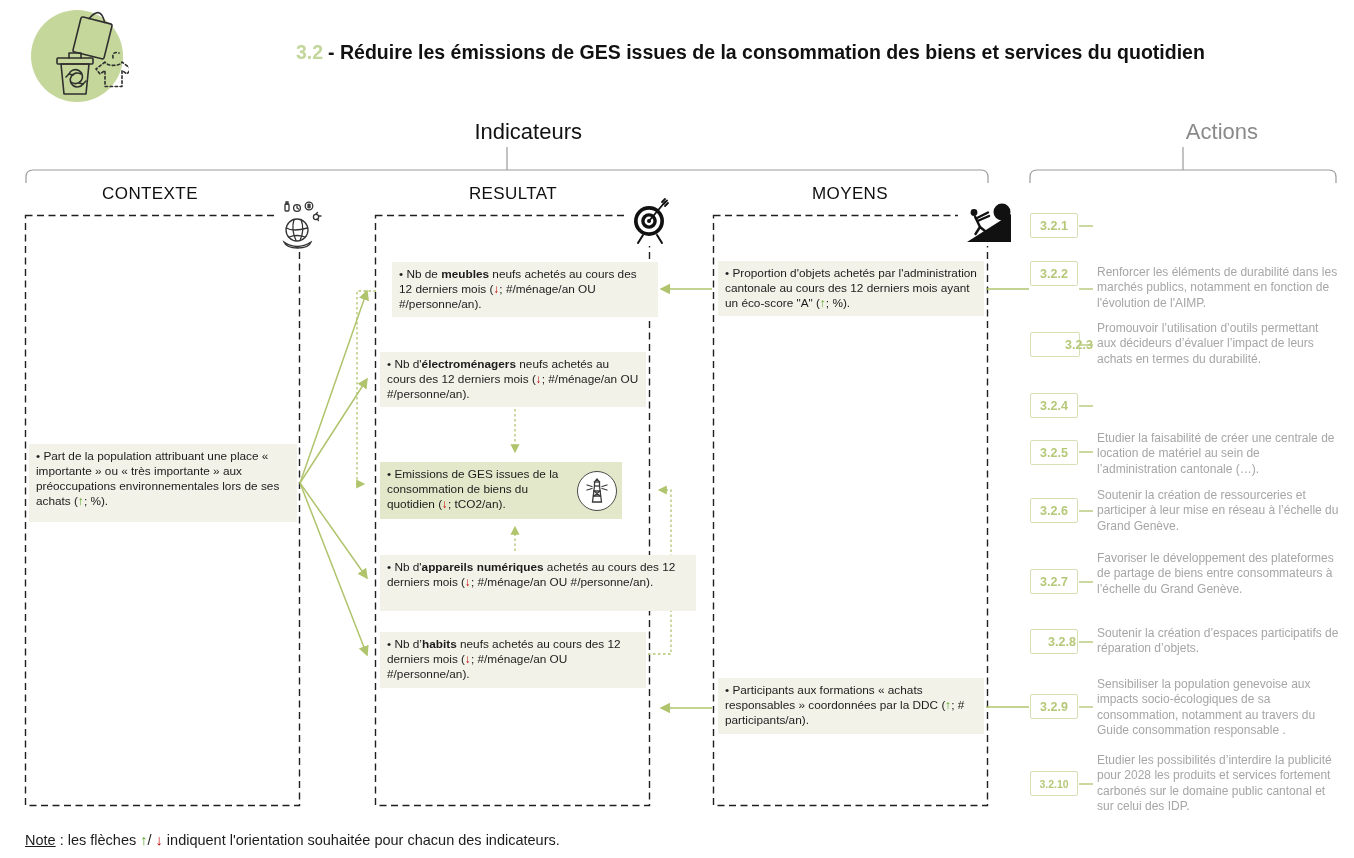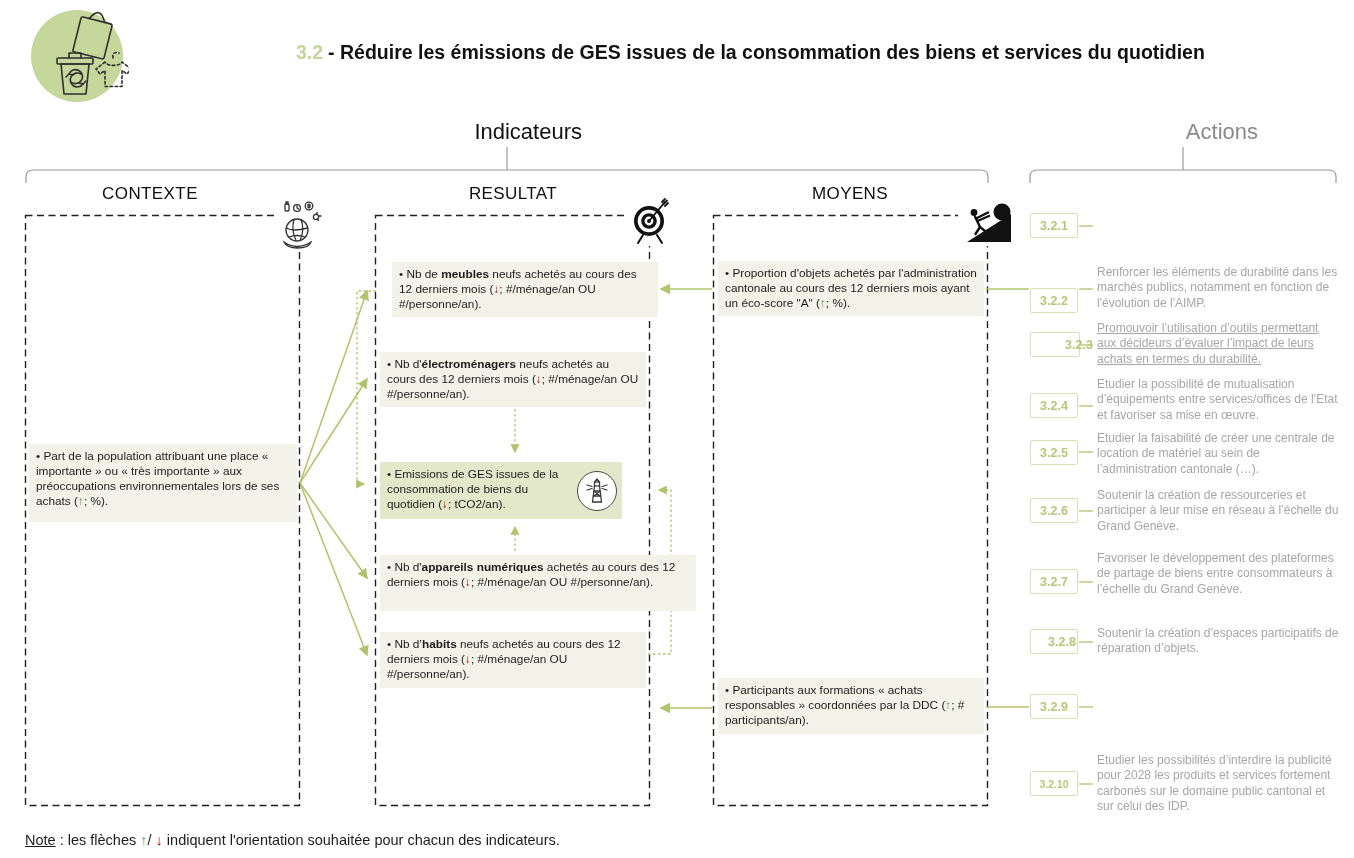--- a/index.html
+++ b/index.html
@@ -197,33 +197,33 @@
       </svg>
     </span>
   </div>
   <div class="abs item" style="left:380px;top:555px;width:316px;min-height:56px;"><span>• Nb d'</span><span class="seg-b">appareils numériques</span><span> achetés au cours des 12 derniers mois (</span><span class="seg-down">↓</span><span>; #/ménage/an OU #/personne/an).</span></div>
   <div class="abs item" style="left:380px;top:632px;width:266px;min-height:56px;"><span>• Nb d’</span><span class="seg-b">habits</span><span> neufs achetés au cours des 12 derniers mois (</span><span class="seg-down">↓</span><span>; #/ménage/an OU #/personne/an).</span></div>
 
   <div class="abs item" style="left:718px;top:261px;width:266px;min-height:54px;"><span>• Proportion d'objets achetés par l'administration cantonale au cours des 12 derniers mois ayant un éco-score "A" (</span><span class="seg-up">↑</span><span>; %).</span></div>
   <div class="abs item" style="left:718px;top:678px;width:266px;min-height:56px;"><span>• Participants aux formations « achats responsables » coordonnées par la DDC (</span><span class="seg-up">↑</span><span>; # participants/an).</span></div>
 
   <div class="badge" style="top:213px;">3.2.1</div>
-  <div class="badge" style="top:288px;">3.2.2</div>
+  <div class="badge" style="top:261px;">3.2.2</div>
   <div class="action-text" style="top:265px;">Renforcer les éléments de durabilité dans les marchés publics, notamment en fonction de l'évolution de l'AIMP.</div>
   <div class="badge" style="top:332px;padding-left:48px;">3.2.3</div>
-  <div class="action-text" style="top:321px;text-decoration:underline;">Promouvoir l’utilisation d’outils permettant aux décideurs d’évaluer l’impact de leurs achats en termes du durabilité.</div>
+  <div class="action-text" style="top:321px;">Promouvoir l’utilisation d’outils permettant aux décideurs d’évaluer l’impact de leurs achats en termes du durabilité.</div>
   <div class="badge" style="top:393px;">3.2.4</div>
-  <div class="action-text" style="top:377px;">Etudier la possibilité de mutualisation d’équipements entre services/offices de l’Etat et favoriser sa mise en œuvre.</div>
   <div class="badge" style="top:440px;">3.2.5</div>
   <div class="action-text" style="top:431px;">Etudier la faisabilité de créer une centrale de location de matériel au sein de l’administration cantonale (…).</div>
   <div class="badge" style="top:498px;">3.2.6</div>
   <div class="action-text" style="top:488px;">Soutenir la création de ressourceries et participer à leur mise en réseau à l’échelle du Grand Genève.</div>
   <div class="badge" style="top:569px;">3.2.7</div>
   <div class="action-text" style="top:551px;">Favoriser le développement des plateformes de partage de biens entre consommateurs à l’échelle du Grand Genève.</div>
   <div class="badge" style="top:629px;padding-left:16px;">3.2.8</div>
   <div class="action-text" style="top:626px;">Soutenir la création d’espaces participatifs de réparation d’objets.</div>
   <div class="badge" style="top:694px;">3.2.9</div>
+  <div class="action-text" style="top:677px;">Sensibiliser la population genevoise aux impacts socio-écologiques de sa consommation, notamment au travers du Guide consommation responsable .</div>
   <div class="badge small" style="top:771px;">3.2.10</div>
   <div class="action-text" style="top:753px;">Etudier les possibilités d’interdire la publicité pour 2028 les produits et services fortement carbonés sur le domaine public cantonal et sur celui des IDP.</div>
 
   <div class="abs note" style="left:25px;top:832px;"><span class="seg-u">Note</span><span> : les flèches </span><span class="seg-up">↑</span><span>/ </span><span class="seg-down">↓</span><span> indiquent l'orientation souhaitée pour chacun des indicateurs.</span></div>
 
 </div>
 
 </body></html>

